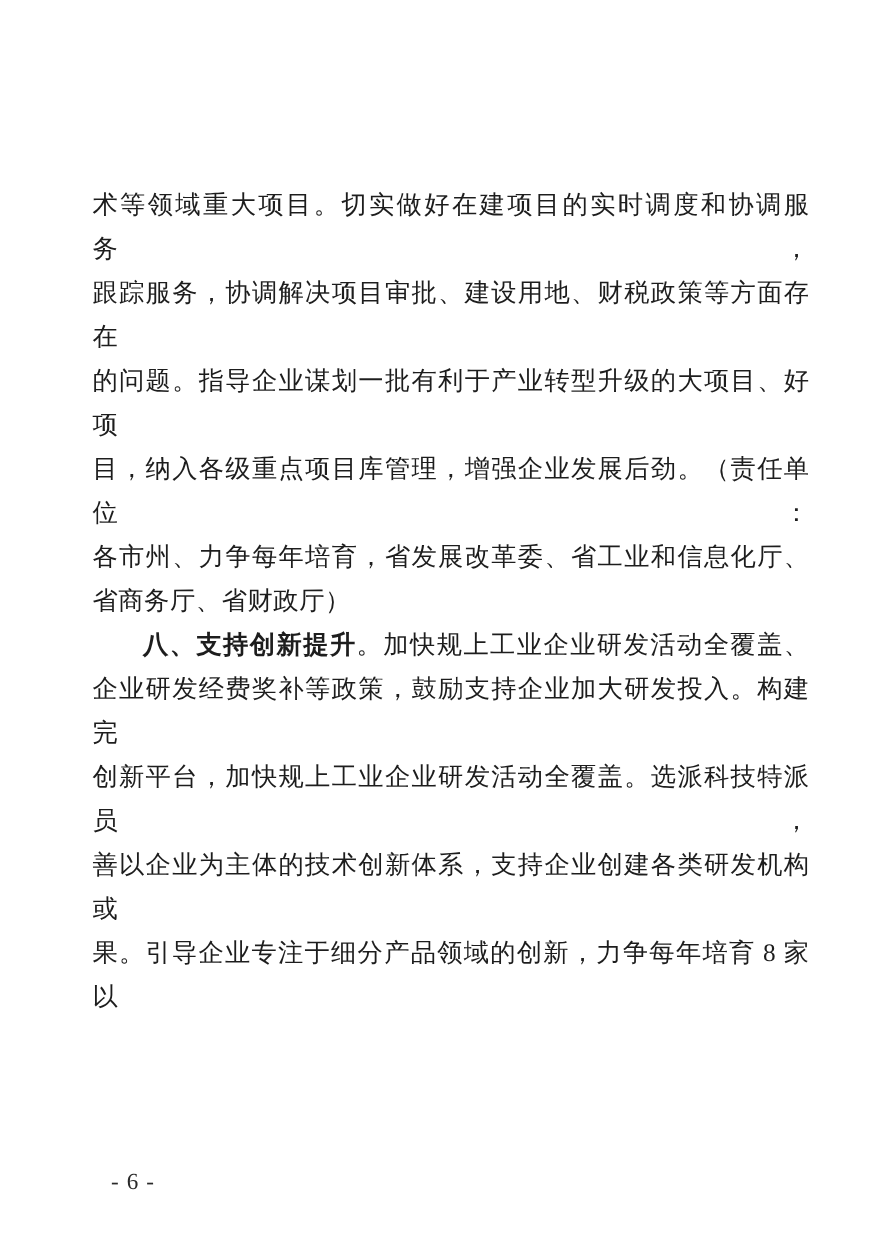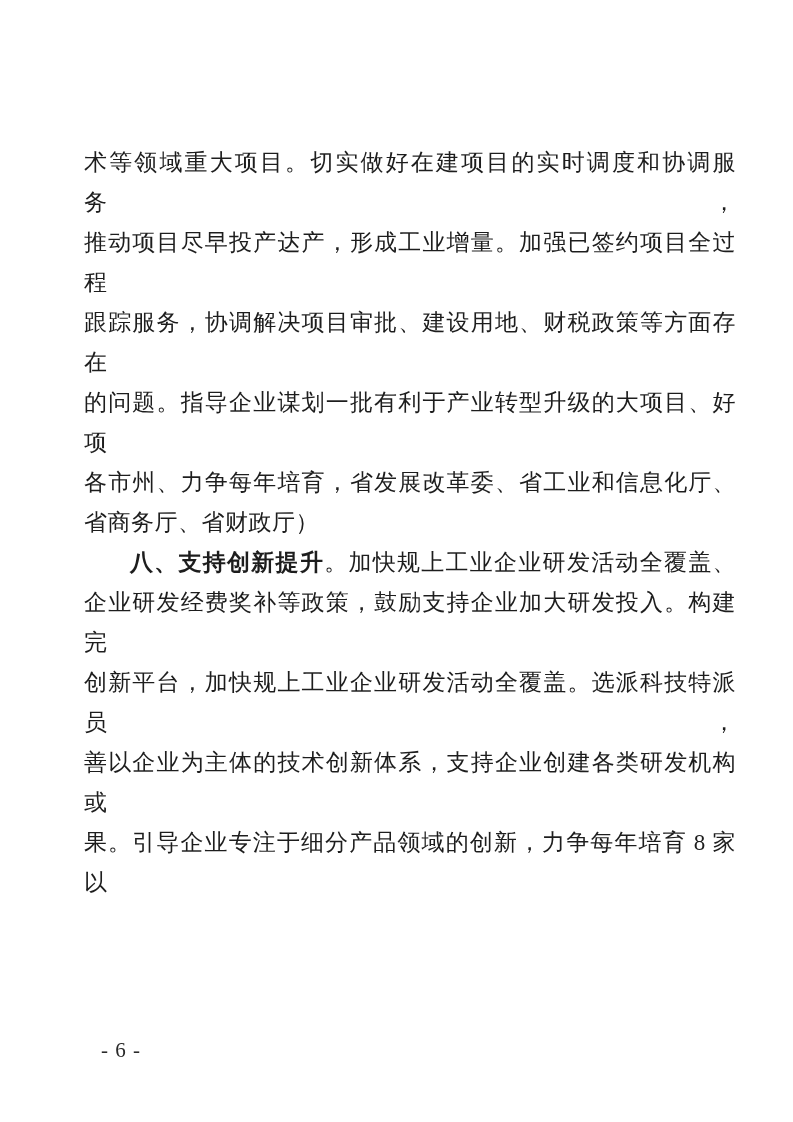--- a/index.html
+++ b/index.html
@@ -12,20 +12,21 @@
     height: 1122px;
     position: relative;
     overflow: hidden;
     font-family: "Liberation Serif", serif;
     color: #1d1d1d;
   }
   .sheet {
     position: absolute;
     inset: 0;
     background: #ffffff;
+    margin-top: 24px;
   }
   .text-block {
     position: absolute;
     left: 84px;
     top: 143px;
     width: 652px;
     font-size: 23px;
     line-height: 40px;
     color: #1d1d1d;
     letter-spacing: 0.5px;
@@ -57,23 +58,23 @@
     letter-spacing: 1px;
   }
 </style>
 </head>
 <body>
 
 <div class="sheet">
 
   <div class="text-block">
     <div class="line"><span>术等领域重大项目。切实做好在建项目的实时调度和协调服务，</span></div>
-    <div class="line"><span>推动项目尽早投产达产，形成工业增量。加强已签约项目全过程</span></div>
     <div class="line"><span>跟踪服务，协调解决项目审批、建设用地、财税政策等方面存在</span></div>
     <div class="line"><span>的问题。指导企业谋划一批有利于产业转型升级的大项目、好项</span></div>
+    <div class="line"><span>目，纳入各级重点项目库管理，增强企业发展后劲。（责任单位：</span></div>
     <div class="line"><span>各市州、力争每年培育，省发展改革委、省工业和信息化厅、</span></div>
     <div class="line short"><span>省商务厅、省财政厅）</span></div>
 
     <div class="line ind"><span class="head">八、支持创新提升</span><span>。加快规上工业企业研发活动全覆盖、</span></div>
     <div class="line"><span>企业研发经费奖补等政策，鼓励支持企业加大研发投入。构建完</span></div>
     <div class="line"><span>创新平台，加快规上工业企业研发活动全覆盖。选派科技特派员，</span></div>
     <div class="line"><span>善以企业为主体的技术创新体系，支持企业创建各类研发机构或</span></div>
     <div class="line"><span>果。引导企业专注于细分产品领域的创新，力争每年培育 8 家以</span></div>
 
   </div>

